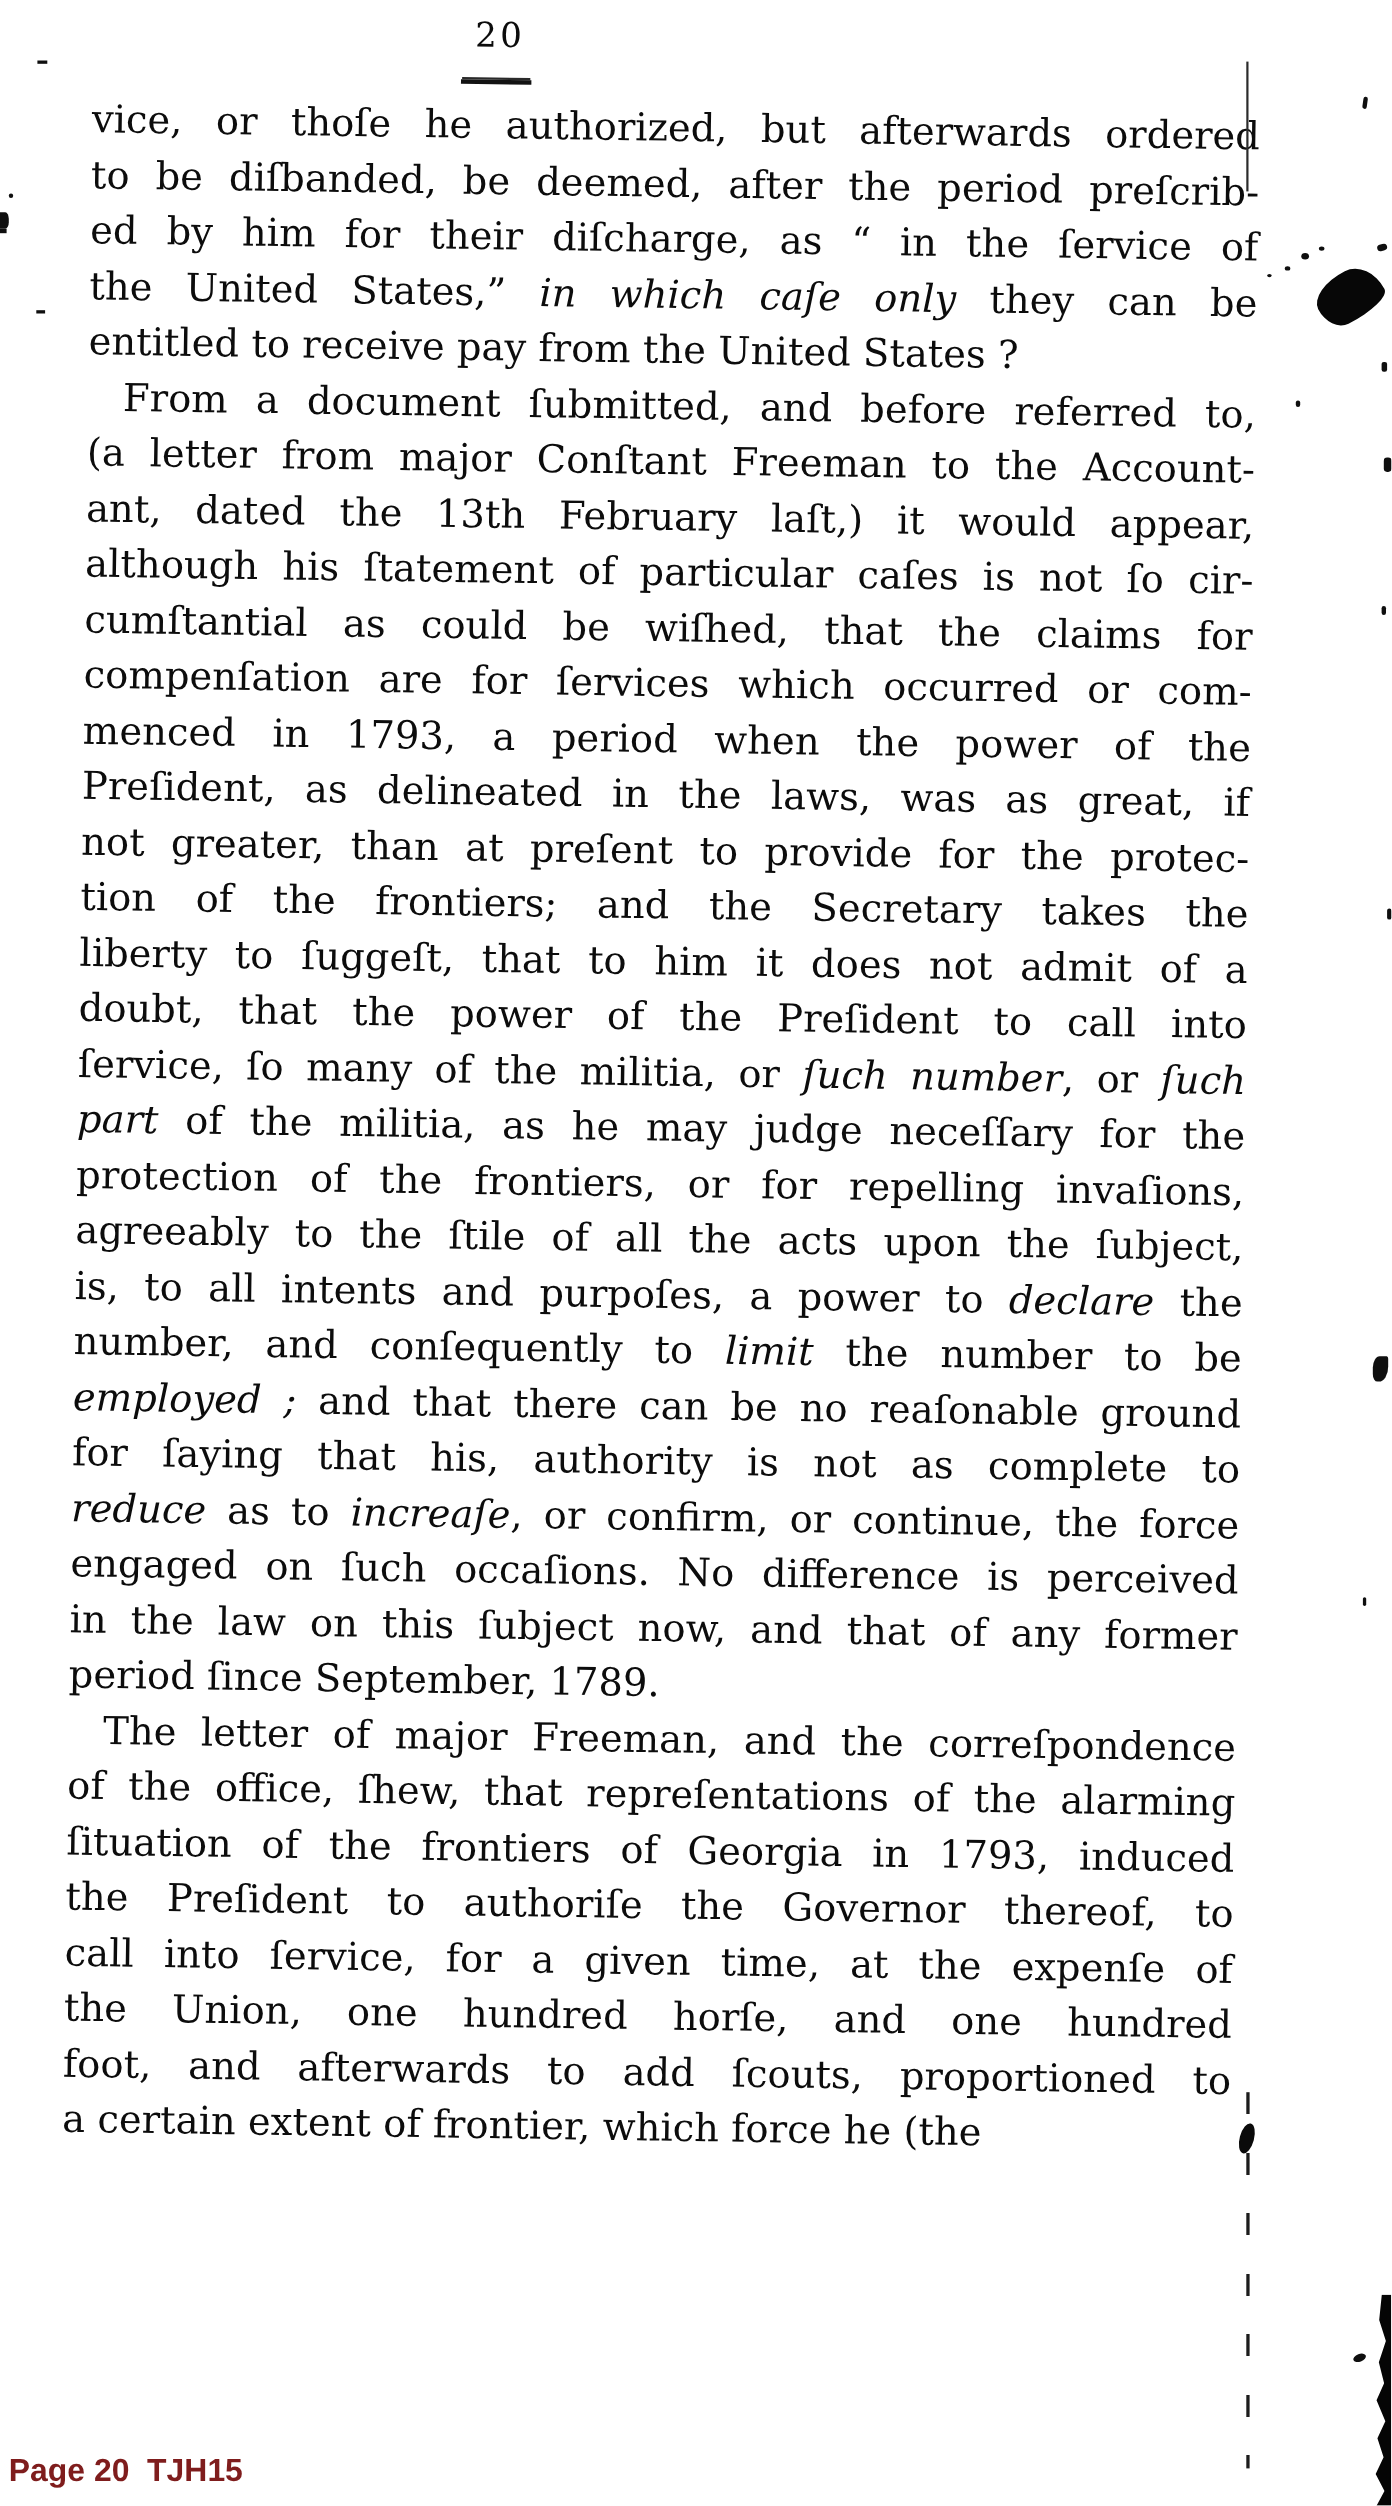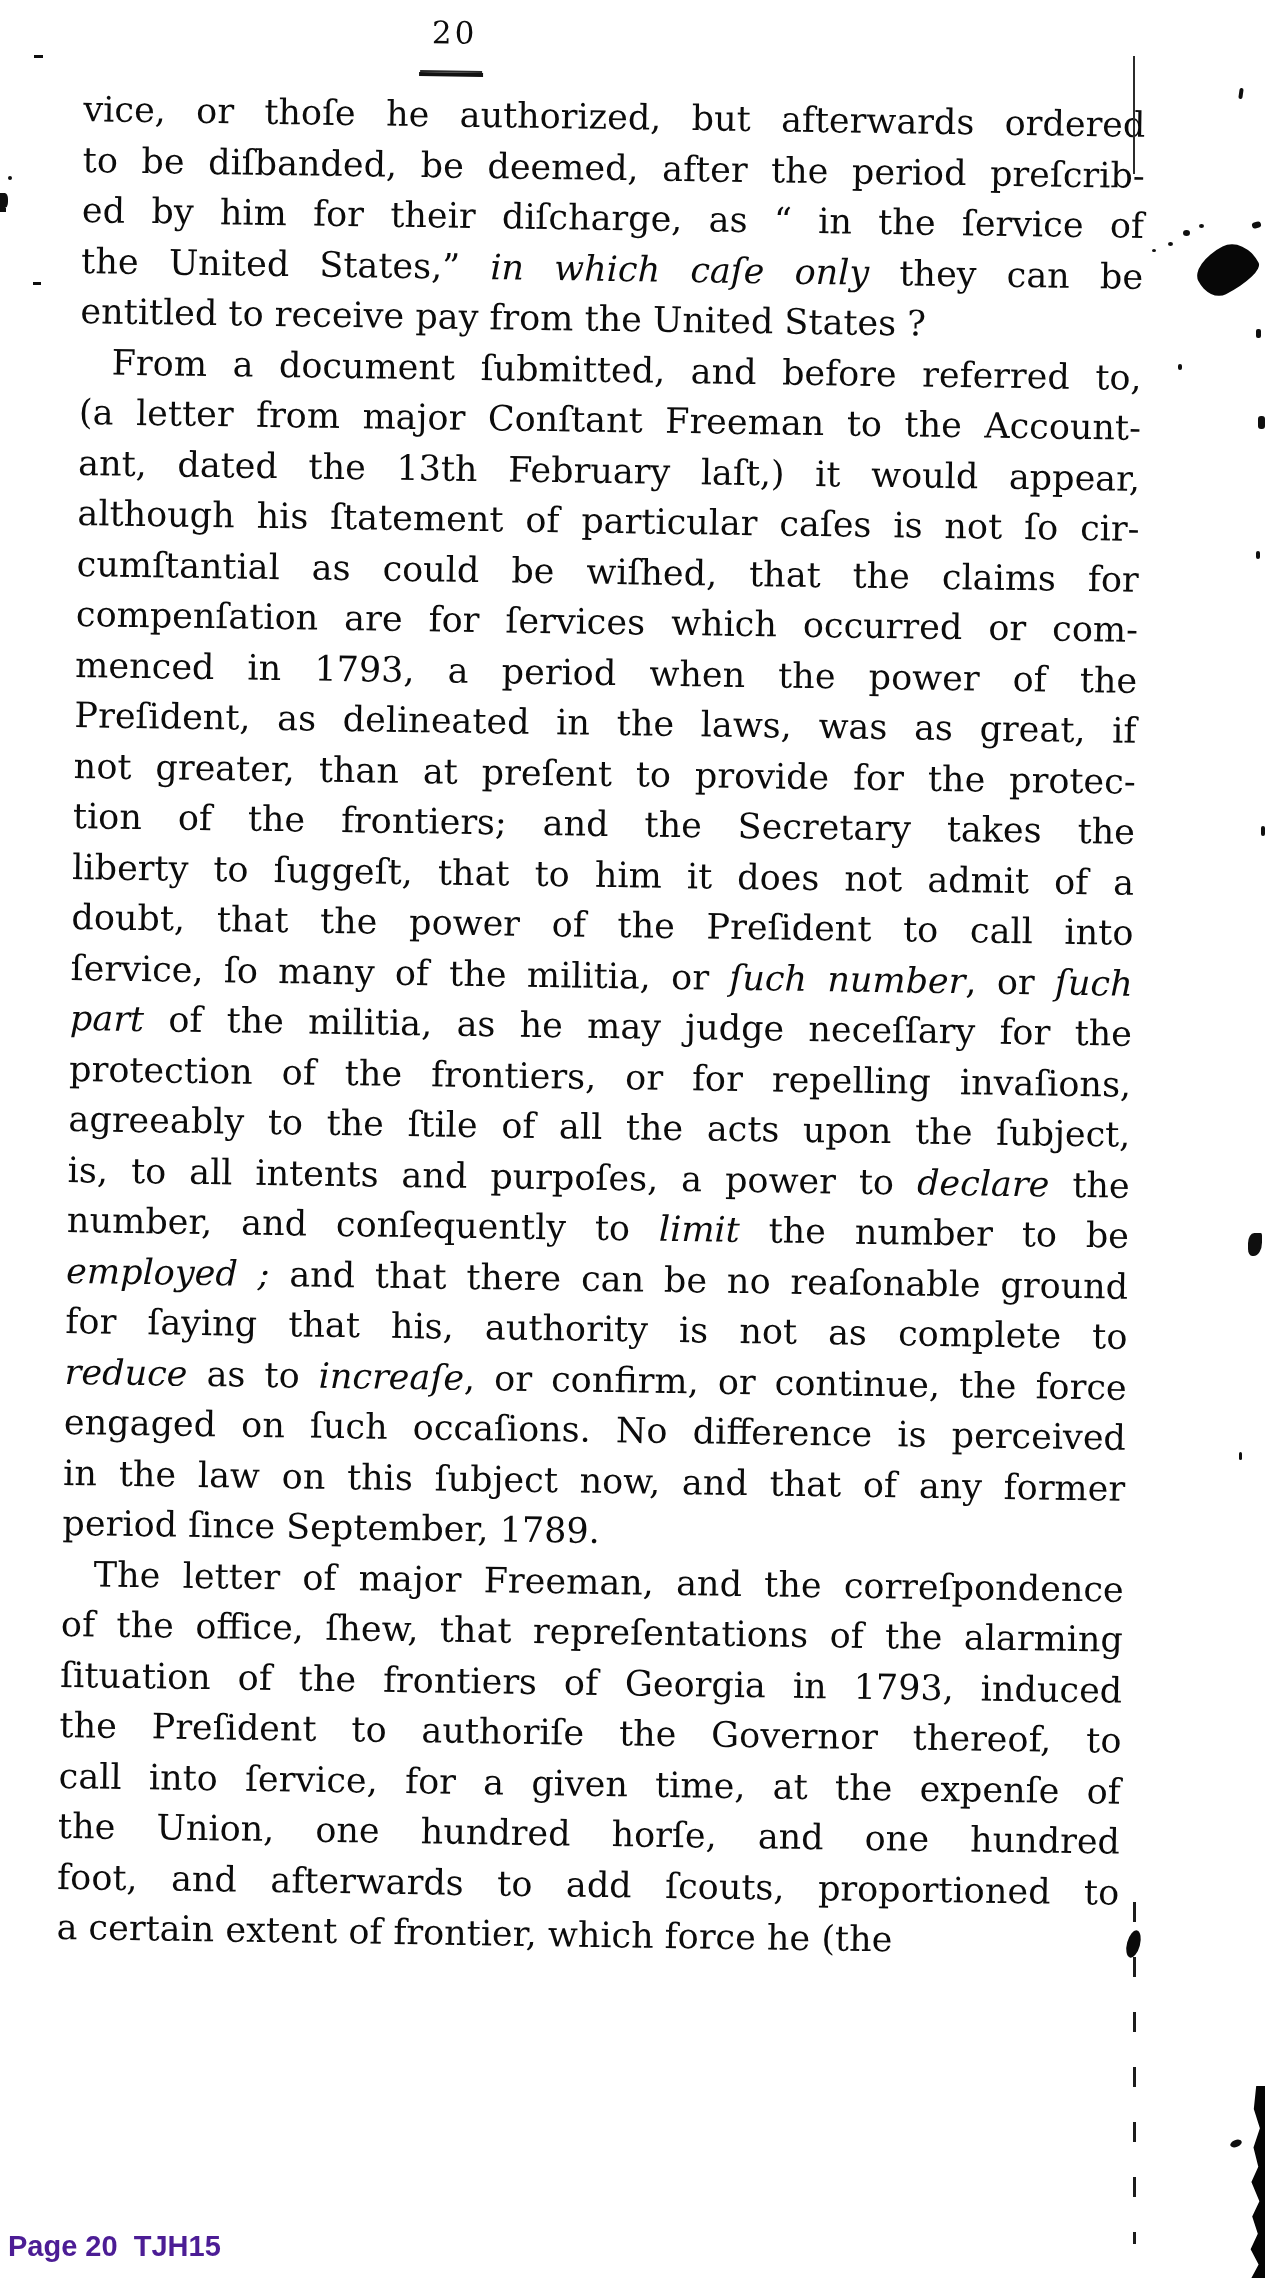--- a/index.html
+++ b/index.html
@@ -48,21 +48,21 @@
     -moz-text-align-last:left;
   }
   .line.indent{ text-indent:32px; }
   .it{ font-style:italic; }
   .footer{
     position:absolute;
     left:8px;top:2230px;
     font-family:"Liberation Sans", sans-serif;
     font-weight:700;
     font-size:29px;
-    color:#4c1d95;
+    color:#7f1d1d;
     white-space:pre;
   }
   .artifact{ position:absolute; background:#0f0f0f; }
   .round{ border-radius:50%; }
   .blot{
     left:1196px;top:247px;width:62px;height:44px;
     background:#070707;
     border-radius:60% 40% 70% 30% / 45% 70% 30% 55%;
     transform:rotate(-27deg);
   }

